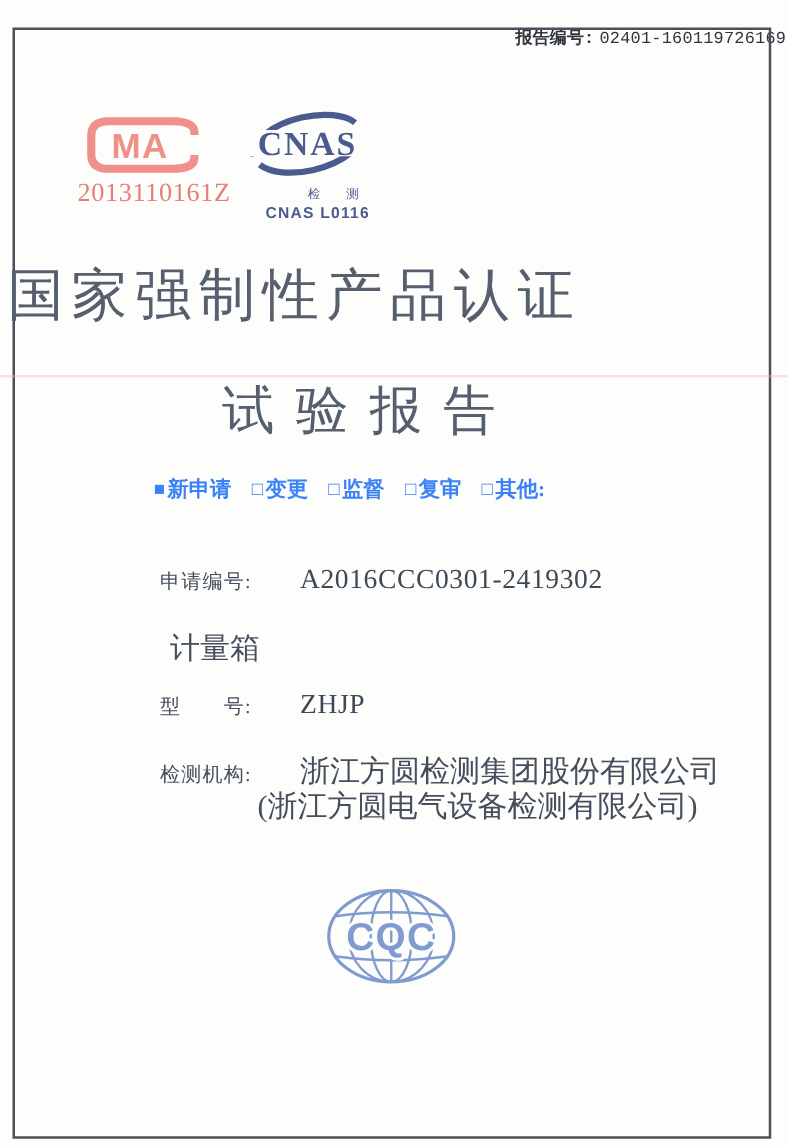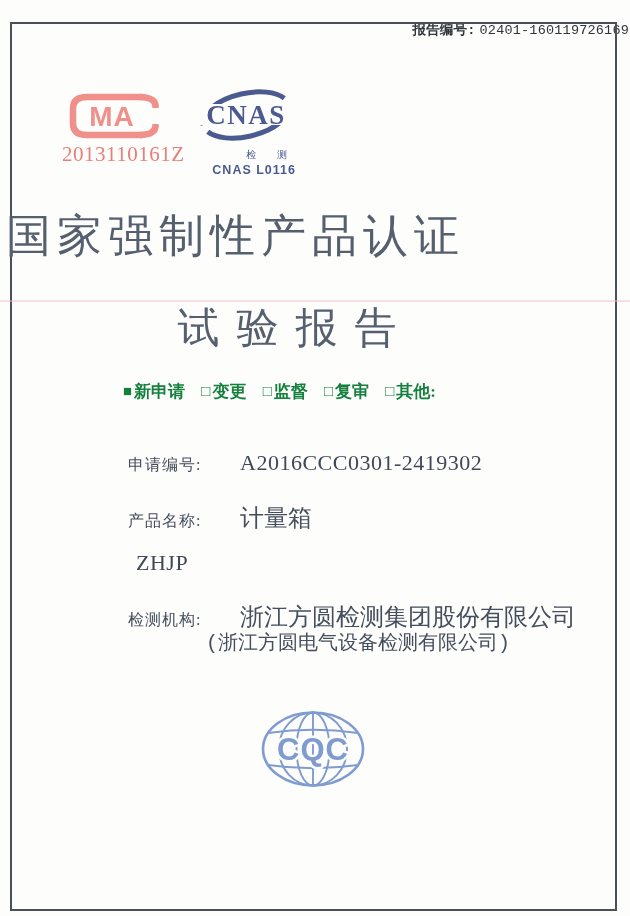--- a/index.html
+++ b/index.html
@@ -46,36 +46,36 @@
     position:absolute;left:0;top:206px;width:630px;
     font-size:45px;letter-spacing:6px;text-indent:6px;color:#565f6e;white-space:nowrap;
   }
   .title2{
     position:absolute;left:0;top:300px;width:574px;text-align:center;
     font-size:42px;letter-spacing:17px;text-indent:17px;color:#565f6e;white-space:nowrap;
   }
   
   .app-type{
     position:absolute;left:0;top:380px;width:559px;text-align:center;
-    font-size:17px;font-weight:700;color:#15803d;white-space:nowrap;
+    font-size:17px;font-weight:700;color:#3b82f6;white-space:nowrap;
   }
   .app-type .opt{display:inline-block;margin:0 6px;}
   .app-type .box{margin-right:2px;font-size:15px;vertical-align:1px;}
   
   .field{position:absolute;left:128px;display:flex;align-items:baseline;white-space:nowrap;}
   .field .flabel{
     width:104px;font-size:16px;color:#454e5c;letter-spacing:1px;flex:0 0 auto;
   }
   .field .fvalue{margin-left:8px;font-size:24px;color:#454e5c;}
   .field .fvalue.latin{
     font-family:"Liberation Serif","DejaVu Serif",serif;font-size:22px;letter-spacing:.5px;color:#3f4856;
   }
   .f0{top:450px;} .f1{top:502px;} .f2{top:550px;} .f3{top:601px;}
   .field-cont{
-    position:absolute;left:206px;top:629px;font-size:20px;color:#454e5c;white-space:nowrap;font-family:Liberation Mono, monospace;
+    position:absolute;left:206px;top:629px;font-size:24px;color:#454e5c;white-space:nowrap;
   }
   .cqc-block{position:absolute;left:258px;top:709px;width:110px;}
   svg{display:block;margin:0 auto;}
 </style>
 </head>
 <body>
 
 <div class="report-no">
   <span class="lbl">报告编号:</span><span>02401-160119726169</span>
 </div>
@@ -113,24 +113,24 @@
   <span class="opt"><span class="box">□</span><span>监督</span></span>
   <span class="opt"><span class="box">□</span><span>复审</span></span>
   <span class="opt"><span class="box">□</span><span>其他:</span></span>
 </div>
 
 <div class="field f0">
   <span class="flabel">申请编号:</span>
   <span class="fvalue latin">A2016CCC0301-2419302</span>
 </div>
 <div class="field f1">
-  <span class="flabel">产品名称:</span>
   <span class="fvalue">计量箱</span>
 </div>
 <div class="field f2">
+  <span class="flabel">型　　号:</span>
   <span class="fvalue latin">ZHJP</span>
 </div>
 <div class="field f3">
   <span class="flabel">检测机构:</span>
   <span class="fvalue">浙江方圆检测集团股份有限公司</span>
 </div>
 <div class="field-cont">(浙江方圆电气设备检测有限公司)</div>
 
 <div class="cqc-block">
   <svg width="106" height="80" viewBox="0 0 106 80">

